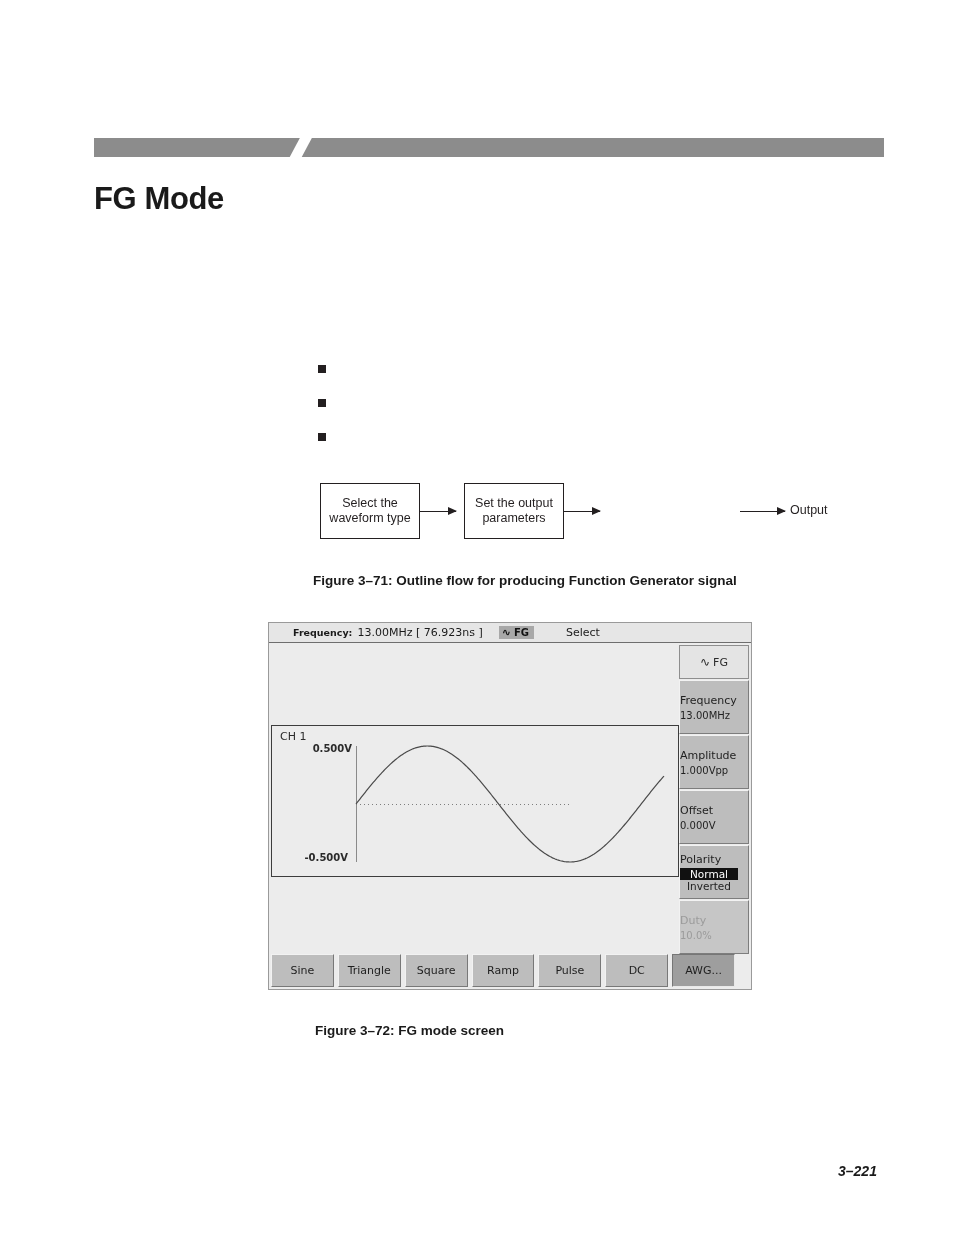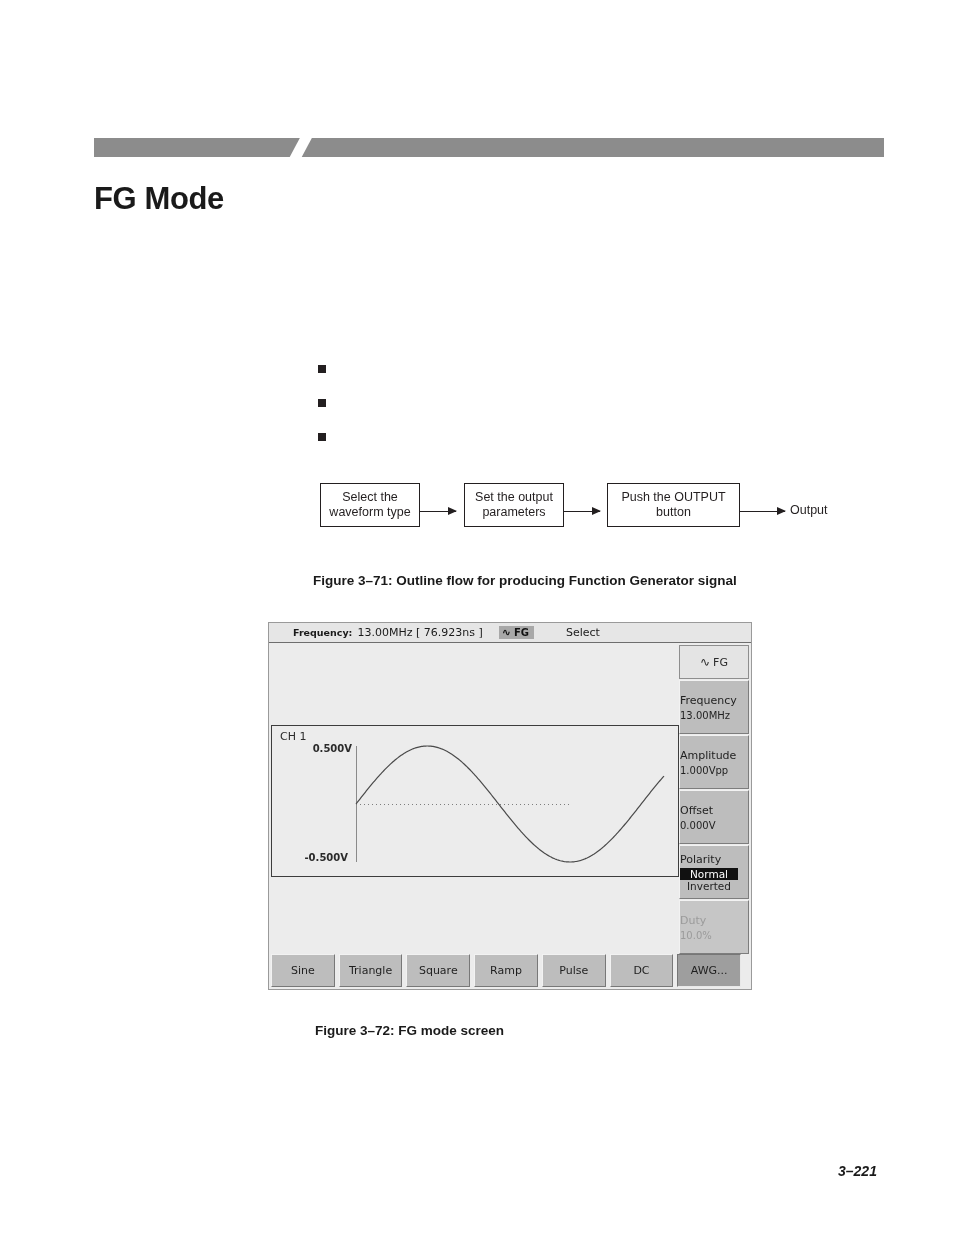--- a/index.html
+++ b/index.html
@@ -74,21 +74,21 @@
   .flow {
     position: absolute;
     left: 320px;
     top: 483px;
     width: 520px;
     height: 58px;
   }
   .flow-box {
     position: absolute;
     top: 0;
-    height: 44px;
+    height: 56px;
     border: 1.4px solid #231f20;
     background: #ffffff;
     display: flex;
     align-items: center;
     justify-content: center;
     text-align: center;
     font-size: 12.5px;
     line-height: 15px;
     box-sizing: border-box;
   }
@@ -279,21 +279,21 @@
   .opt.selected {
     background: #111111;
     color: #ffffff;
   }
 
   
   .scope-buttons {
     position: absolute;
     left: 2px;
     bottom: 2px;
-    right: 10px;
+    right: 16px;
     height: 33px;
     display: flex;
     gap: 4px;
   }
   .wf-button {
     flex: 1 1 0;
     background: #bdbdbd;
     border-top: 1.4px solid #f2f2f2;
     border-left: 1.4px solid #f2f2f2;
     border-right: 1.4px solid #787878;
@@ -357,26 +357,20 @@
   <div class="flow-arrow" id="flow-arrow-0"></div>
 
   <div class="flow-box" id="flow-box-1">
     <span>
       <span>Set the output</span><br>
       <span>parameters</span>
     </span>
   </div>
   <div class="flow-arrow" id="flow-arrow-1"></div>
 
-  <div class="flow-box" id="flow-box-2">
-    <span>
-      <span>Push the OUTPUT</span><br>
-      <span>button</span>
-    </span>
-  </div>
   <div class="flow-arrow" id="flow-arrow-2"></div>
 
   <div class="flow-end-label">Output</div>
 </div>
 
 <div class="fig-caption" id="fig-caption-71">Figure 3–71: Outline flow for producing Function Generator signal</div>
 
 <div class="scope">
 
   <div class="scope-statusbar">

